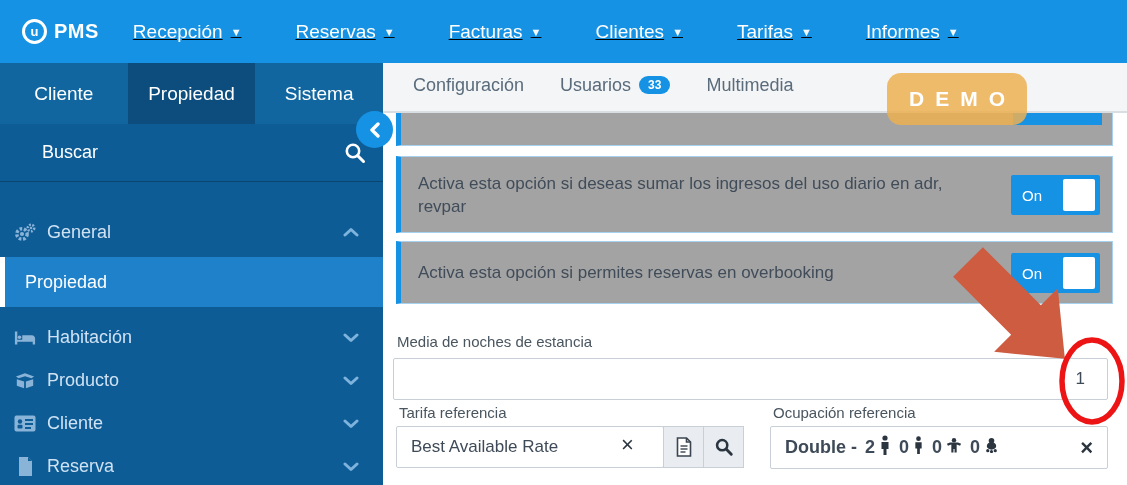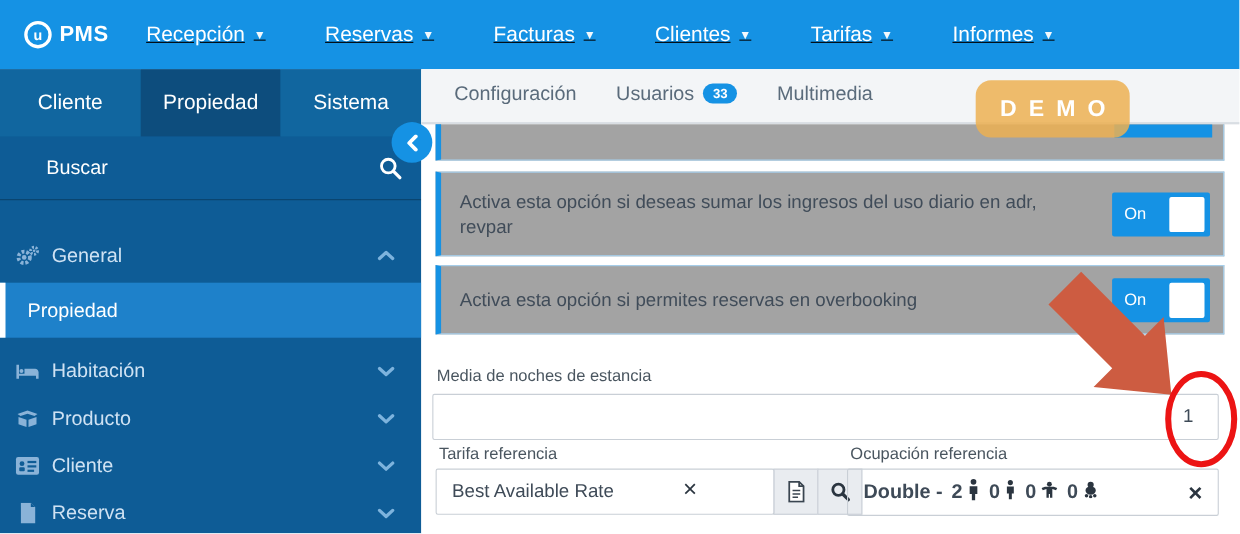--- a/index.html
+++ b/index.html
@@ -79,21 +79,21 @@
   .toggle-sliver { position:absolute; right:10px; top:0; width:89px; height:12px;
     background:#1592e4; cursor:pointer; }
 
   .field-label { position:absolute; font-size:15px; color:#49555f; }
   .input { border:1px solid #c9cfd6; border-radius:2px; height:42px; font-size:17px;
     color:#3e4a57; background:#fff; font-family:inherit; outline:none; }
   .media-input { position:absolute; left:10px; top:295px; width:715px; text-align:right;
     padding:0 22px; }
   .group-row { position:absolute; display:flex; }
   .tarifa-group { left:13px; top:363px; }
-  .tarifa-input { width:308px; padding:0 40px 0 14px; }
+  .tarifa-input { width:268px; padding:0 40px 0 14px; }
   .clear-x { font-size:22px; color:#2b3540; cursor:pointer; line-height:1; }
   .tarifa-clear { position:absolute; left:225px; top:8px; }
   .icon-btn { width:41px; height:42px; background:#e9ecf0; border:1px solid #c9cfd6;
     margin-left:-1px; display:flex; align-items:center; justify-content:center; cursor:pointer; }
   .ocupacion-box { position:absolute; left:387px; top:363px; width:338px; height:43px;
     border:1px solid #c9cfd6; border-radius:2px; display:flex; align-items:center;
     padding:0 14px; font-size:18px; color:#3e4a57; gap:3px;font-weight:bold; }
   .occ-num { margin:0 1px 0 5px; }
   .ocupacion-box .clear-x { margin-left:auto; }
 

